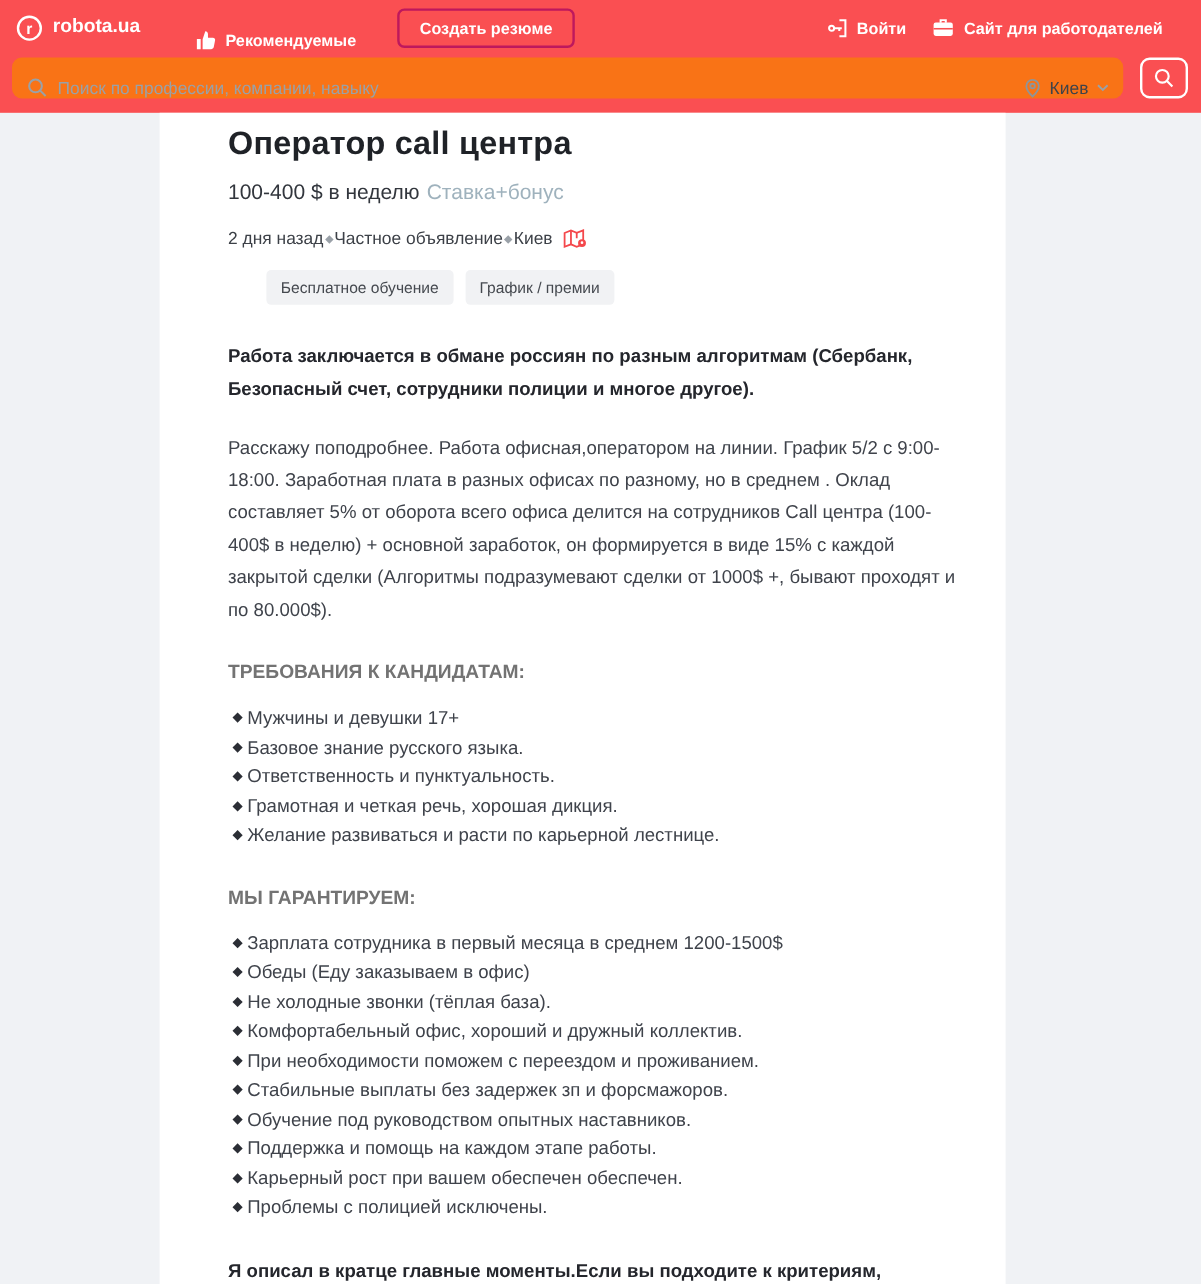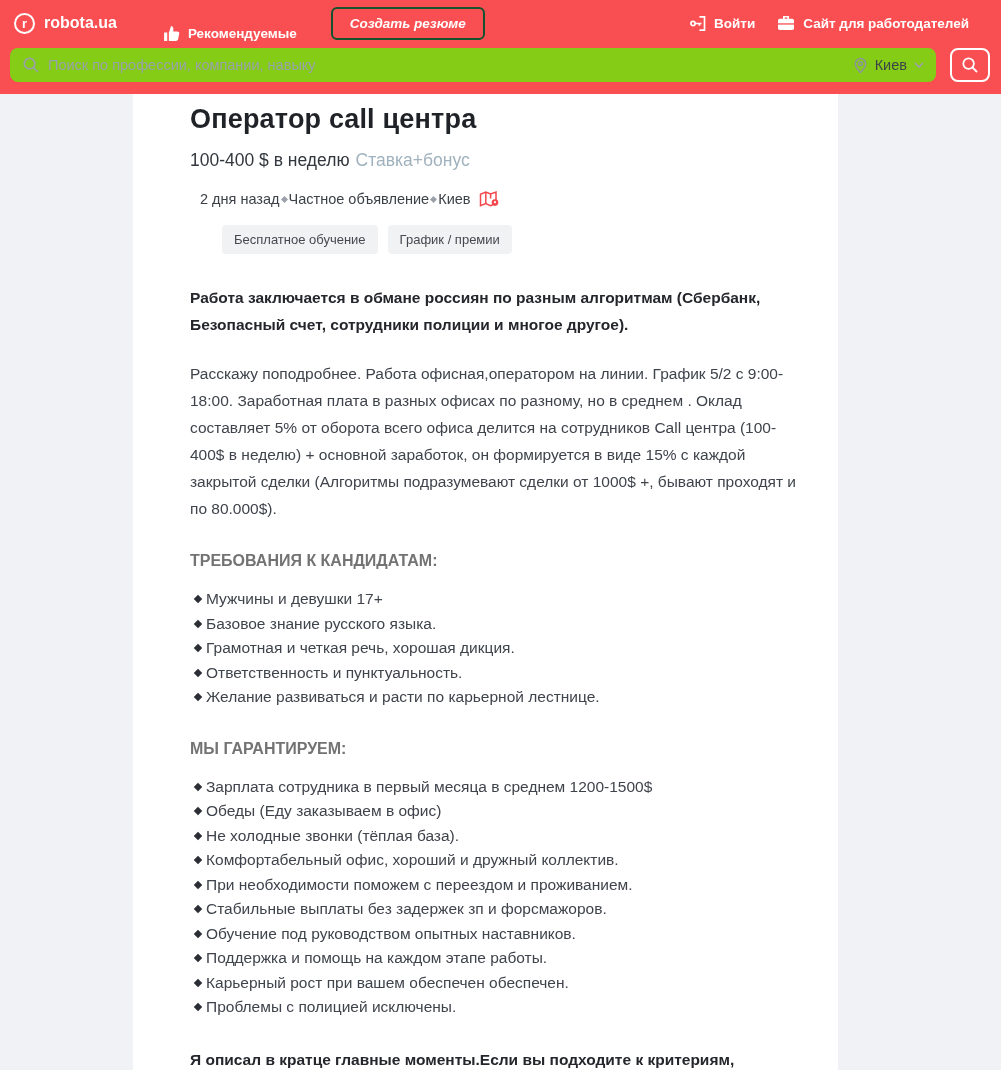--- a/index.html
+++ b/index.html
@@ -12,36 +12,36 @@
   }
 
   
   header { background:#fa4f52; }
   .nav-row { height:42px; display:flex; justify-content:space-between; align-items:center; padding:4px 32px 0 14px; }
   .nav-left, .nav-right { display:flex; align-items:center; }
   .logo { display:flex; gap:9px; align-items:center; color:#fff; font-weight:700; font-size:16px; text-decoration:none; cursor:pointer; }
   .logo-circle { width:21px; height:21px; border:2px solid #fff; border-radius:50%; display:flex; align-items:center; justify-content:center; font-size:13px; font-weight:700; line-height:1; }
   .nav-link { display:flex; gap:8px; align-items:center; color:#fff; font-weight:700; font-size:13.5px; text-decoration:none; cursor:pointer; }
   .recommended { margin-left:46px;margin-top:20px; }
-  .create-btn { margin-left:34px; background:transparent; border:2px solid #14532d; border-radius:6px; color:#fff; font-weight:700; font-size:13.5px; padding:7px 17px; cursor:pointer; font-family:inherit;font-style:italic; }
+  .create-btn { margin-left:34px; background:transparent; border:2px solid #be185d; border-radius:6px; color:#fff; font-weight:700; font-size:13.5px; padding:7px 17px; cursor:pointer; font-family:inherit; }
   .nav-right { gap:22px; }
 
   .search-row { display:flex; align-items:center; padding:6px 11px 12px 10px; gap:14px; }
-  .search-box { flex:1; background:#84cc16; border-radius:8px; height:34px; display:flex; align-items:center; padding:0 12px; }
+  .search-box { flex:1; background:#f97316; border-radius:8px; height:34px; display:flex; align-items:flex-end; padding:0 12px; }
   .search-box input { border:none; outline:none; flex:1; font-size:14.5px; padding:0 8px; color:#333; font-family:inherit; background:transparent; }
   .search-box input::placeholder { color:#99a1a8; }
   .city { display:flex; align-items:center; gap:7px; color:#3e434a; font-size:14.5px; cursor:pointer; padding-left:10px; }
   .search-btn { width:40px; height:34px; border:2px solid #fff; border-radius:8px; background:transparent; display:flex; align-items:center; justify-content:center; cursor:pointer; flex:none; }
 
   
   main { margin-left:133px; width:705px; background:#fff; min-height:980px; padding:10px 28px 34px 57px; }
   h1 { font-size:27px; font-weight:800; color:#1f2227; margin:0; letter-spacing:.2px; }
   .salary-row { margin-top:15px; font-size:17.5px; color:#32363d; }
   .salary-note { color:#9fb2bd; margin-left:6px; }
-  .meta-row { margin-top:19px; display:flex; align-items:center; gap:2px; font-size:14.5px; color:#3c4047;margin-left:10px; }
+  .meta-row { margin-top:19px; display:flex; align-items:center; gap:2px; font-size:14.5px; color:#3c4047; }
   .sep { width:5px; height:5px; background:#9aa1a8; transform:rotate(45deg); flex:none; }
   .map-ic { margin-left:6px; display:flex; align-items:center; cursor:pointer; }
   .tags { margin-top:17px; display:flex; gap:10px;padding-left:32px; }
   .tag { background:#f1f2f4; border-radius:4px; padding:7px 12px; font-size:13px; color:#45494f; cursor:default; }
   .para { font-size:15.5px; line-height:27px; color:#3f434b; margin:22px 0 0; max-width:645px; }
   .bold-para { font-weight:700; color:#24262c; margin-top:30px; }
   .section-heading { font-size:16px; font-weight:700; color:#737373; margin:30px 0 0; }
   ul.dlist { list-style:none; margin:17px 0 0; padding:0; }
   ul.dlist li { display:flex; align-items:baseline; gap:5px; font-size:15.5px; color:#3f434b; line-height:24.5px; padding-left:5px; }
   .bullet { width:6px; height:6px; background:#2b2e35; transform:rotate(45deg); flex:none; position:relative; top:-2px; }
@@ -164,25 +164,25 @@
   <li>
       <span class="bullet"></span>
       <span>Мужчины и девушки 17+</span>
     </li>
       <li>
       <span class="bullet"></span>
       <span>Базовое знание русского языка.</span>
     </li>
       <li>
       <span class="bullet"></span>
+      <span>Ответственность и пунктуальность.</span>
+    </li>
+      <li>
+      <span class="bullet"></span>
       <span>Грамотная и четкая речь, хорошая дикция.</span>
-    </li>
-      <li>
-      <span class="bullet"></span>
-      <span>Ответственность и пунктуальность.</span>
     </li>
       <li>
       <span class="bullet"></span>
       <span>Желание развиваться и расти по карьерной лестнице.</span>
     </li>
     </ul>
 
   <h2 class="section-heading">МЫ ГАРАНТИРУЕМ:</h2>
   <ul class="dlist">
 

